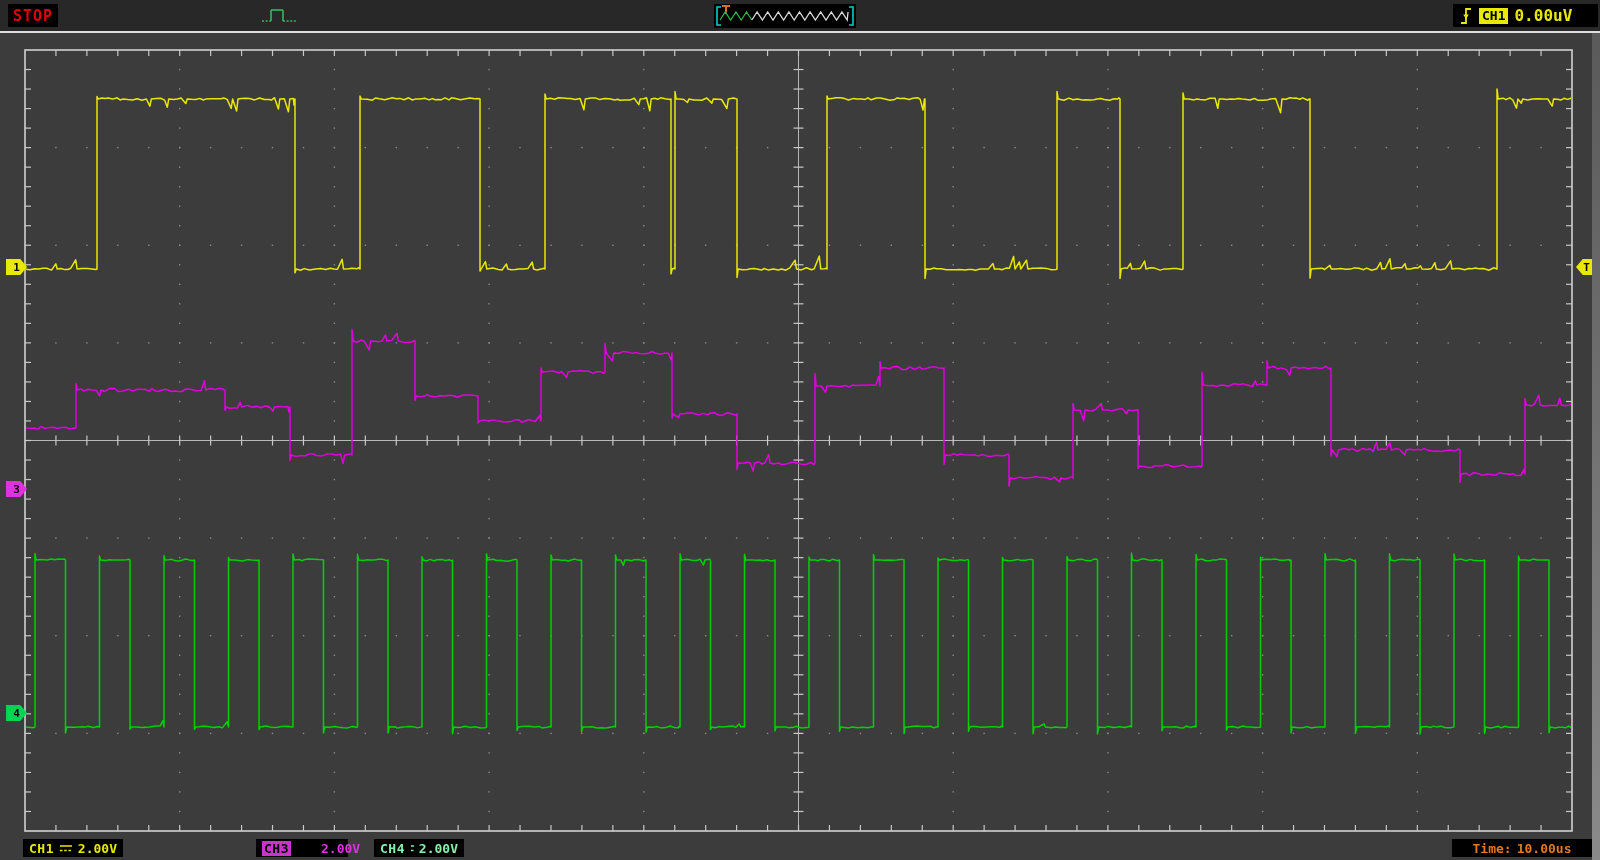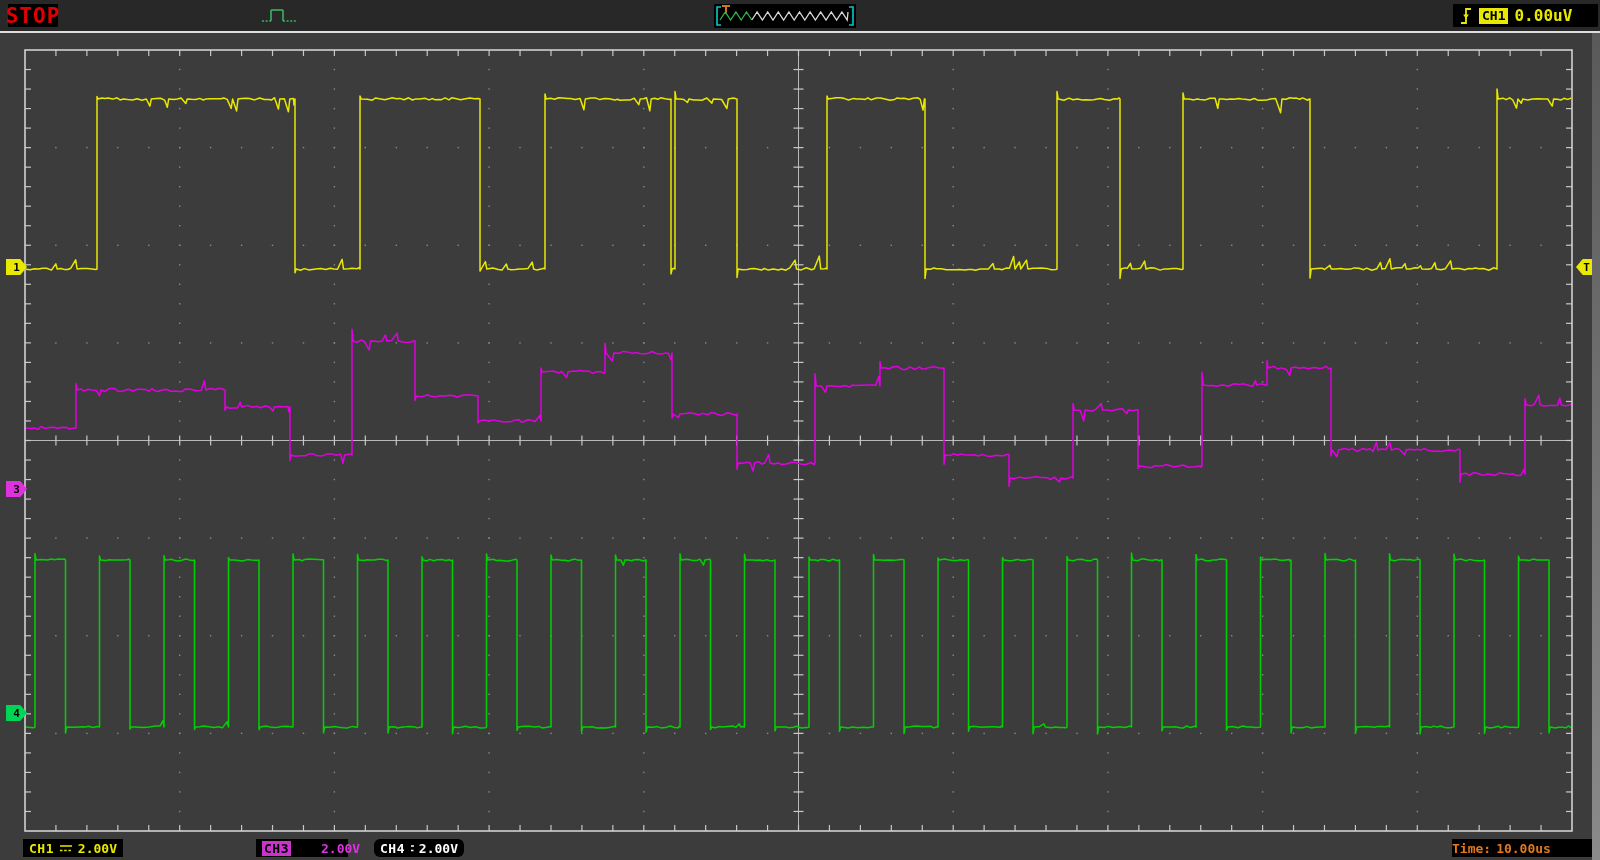--- a/index.html
+++ b/index.html
@@ -4,44 +4,44 @@
 <style>
   html,body{margin:0;padding:0;background:#3c3c3c;width:1600px;height:860px;overflow:hidden;
     font-family:"DejaVu Sans Mono","Liberation Mono",monospace;}
   #stage{position:relative;width:1600px;height:860px;background:#3c3c3c;}
 
   
   #topbar{position:absolute;left:0;top:0;width:1600px;height:31px;background:#282828;}
   #topbar .sepline{position:absolute;left:0;top:31px;width:1600px;height:2px;background:#dedede;}
   .blackbox{position:absolute;background:#000;border-radius:1px;}
   #stopbox{left:8px;top:4px;width:50px;height:23px;display:flex;align-items:center;justify-content:center;}
-  #stopbox span{color:#e00000;font-weight:bold;font-size:21px;letter-spacing:1px;}
+  #stopbox span{color:#e00000;font-weight:bold;font-size:15px;letter-spacing:1px;}
   #pulseicon{position:absolute;left:260px;top:6px;}
   #previewbox{left:714px;top:4px;width:142px;height:24px;}
   #trigbox{left:1453px;top:4px;width:145px;height:23px;display:flex;align-items:center;gap:6px;padding-left:6px;box-sizing:border-box;}
   #trigbox .badge{background:#e8e800;color:#000;font-weight:bold;font-size:13px;padding:1px 3px;line-height:14px;}
   #trigbox .tval{color:#e8e800;font-weight:bold;font-size:16px;}
 
   
   #display{position:absolute;left:0;top:33px;width:1600px;height:805px;background:#3c3c3c;}
   #scope-svg{position:absolute;left:0;top:0;}
   .marker{position:absolute;width:21px;height:16px;display:flex;align-items:center;justify-content:center;
           font-size:11px;font-weight:bold;color:#000;}
   .marker.left{clip-path:polygon(0 0,68% 0,100% 50%,68% 100%,0 100%);}
   .marker.right{clip-path:polygon(100% 0,32% 0,0 50%,32% 100%,100% 100%);}
 
   
   .chbox{position:absolute;top:839px;height:18px;background:#000;display:flex;align-items:center;
          gap:5px;padding:0 6px;font-size:13px;font-weight:bold;}
   .chbox .lbl{letter-spacing:0.5px;}
   .chbox .lbl.sel{background:#cc33cc;color:#000;padding:0 2px;}
   #timebox{position:absolute;top:839px;left:1452px;width:146px;height:18px;background:#000;display:flex;
-           align-items:center;justify-content:flex-start;padding-right:6px;box-sizing:border-box;
+           align-items:center;justify-content:center;padding-right:6px;box-sizing:border-box;
            color:#e07820;font-size:13px;font-weight:bold;gap:5px;}
-  .ch1c{color:#e8e800;} .ch3c{color:#dd33dd;gap:15px;} .ch4c{color:#ffffff;border-radius:6px;}
+  .ch1c{color:#e8e800;} .ch3c{color:#dd33dd;gap:15px;} .ch4c{color:#86efac;}
 
   
   #rightbevel{position:absolute;right:0;top:33px;width:8px;height:827px;
               background:linear-gradient(#5a5a5a,#8a8a8a);}
 </style>
 </head>
 <body>
 
 <div id="stage">
 

